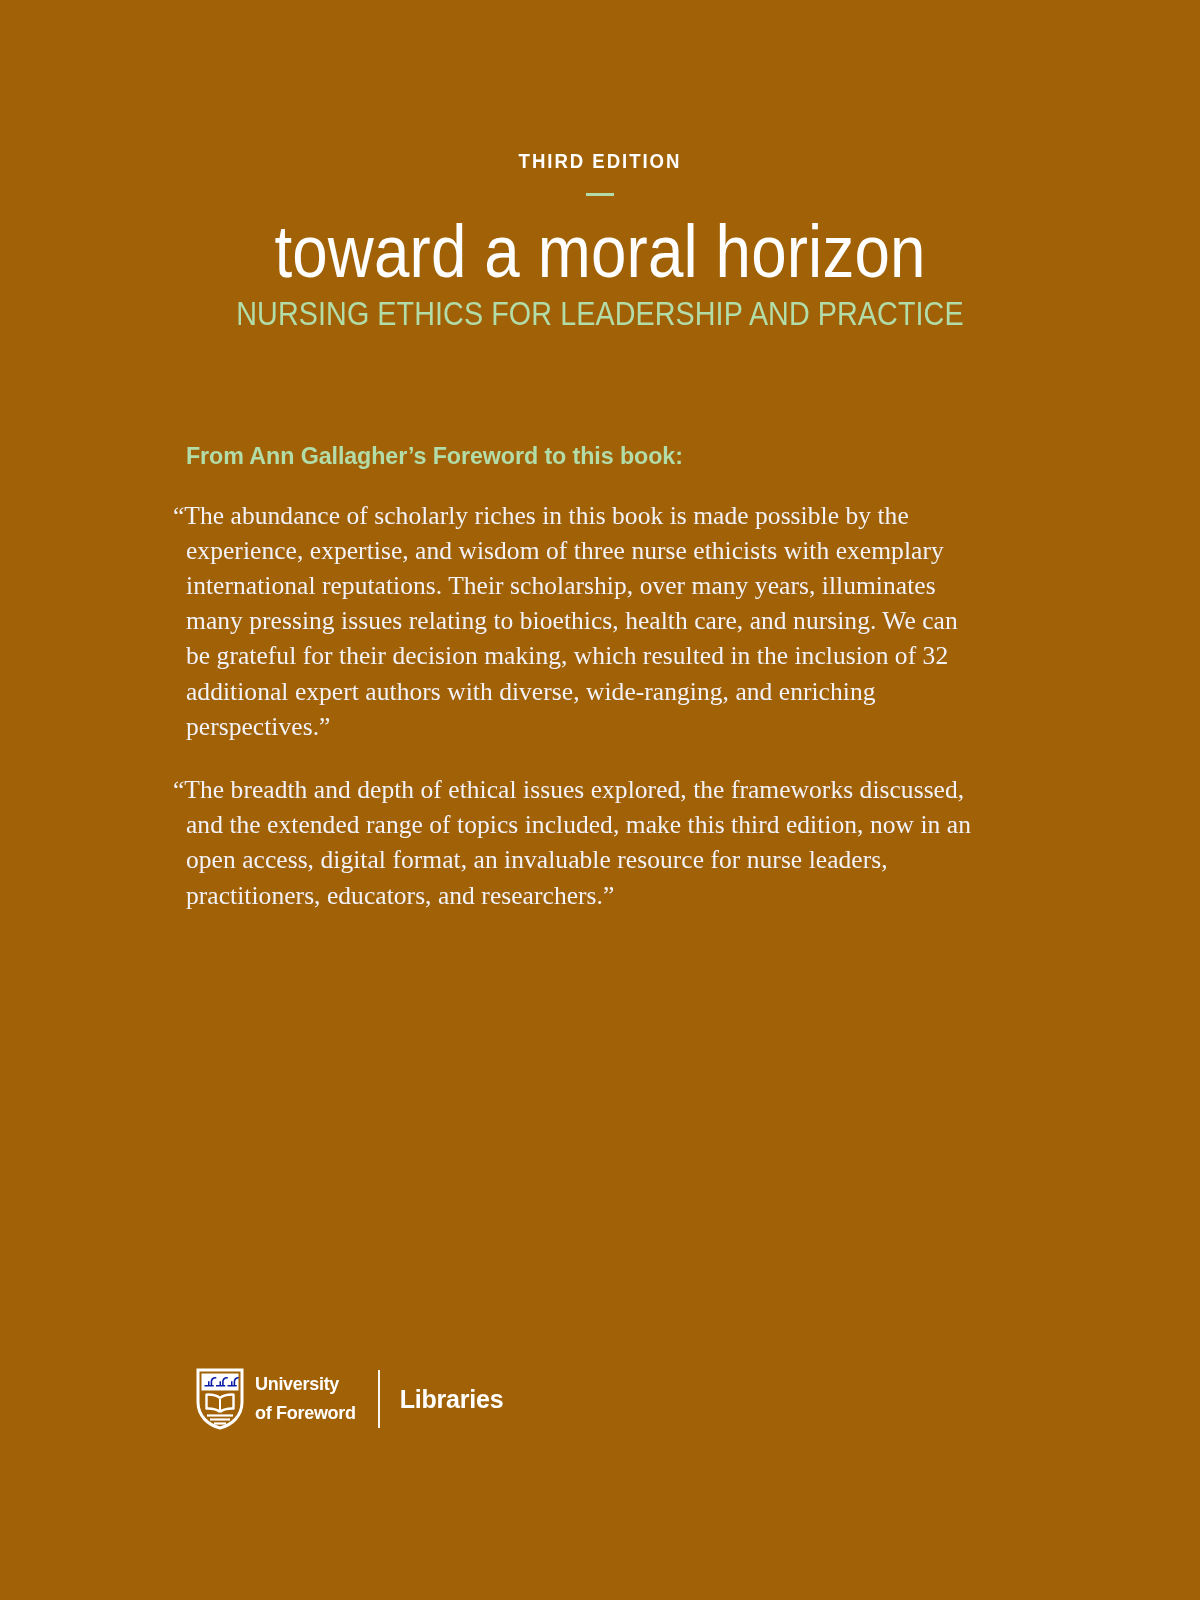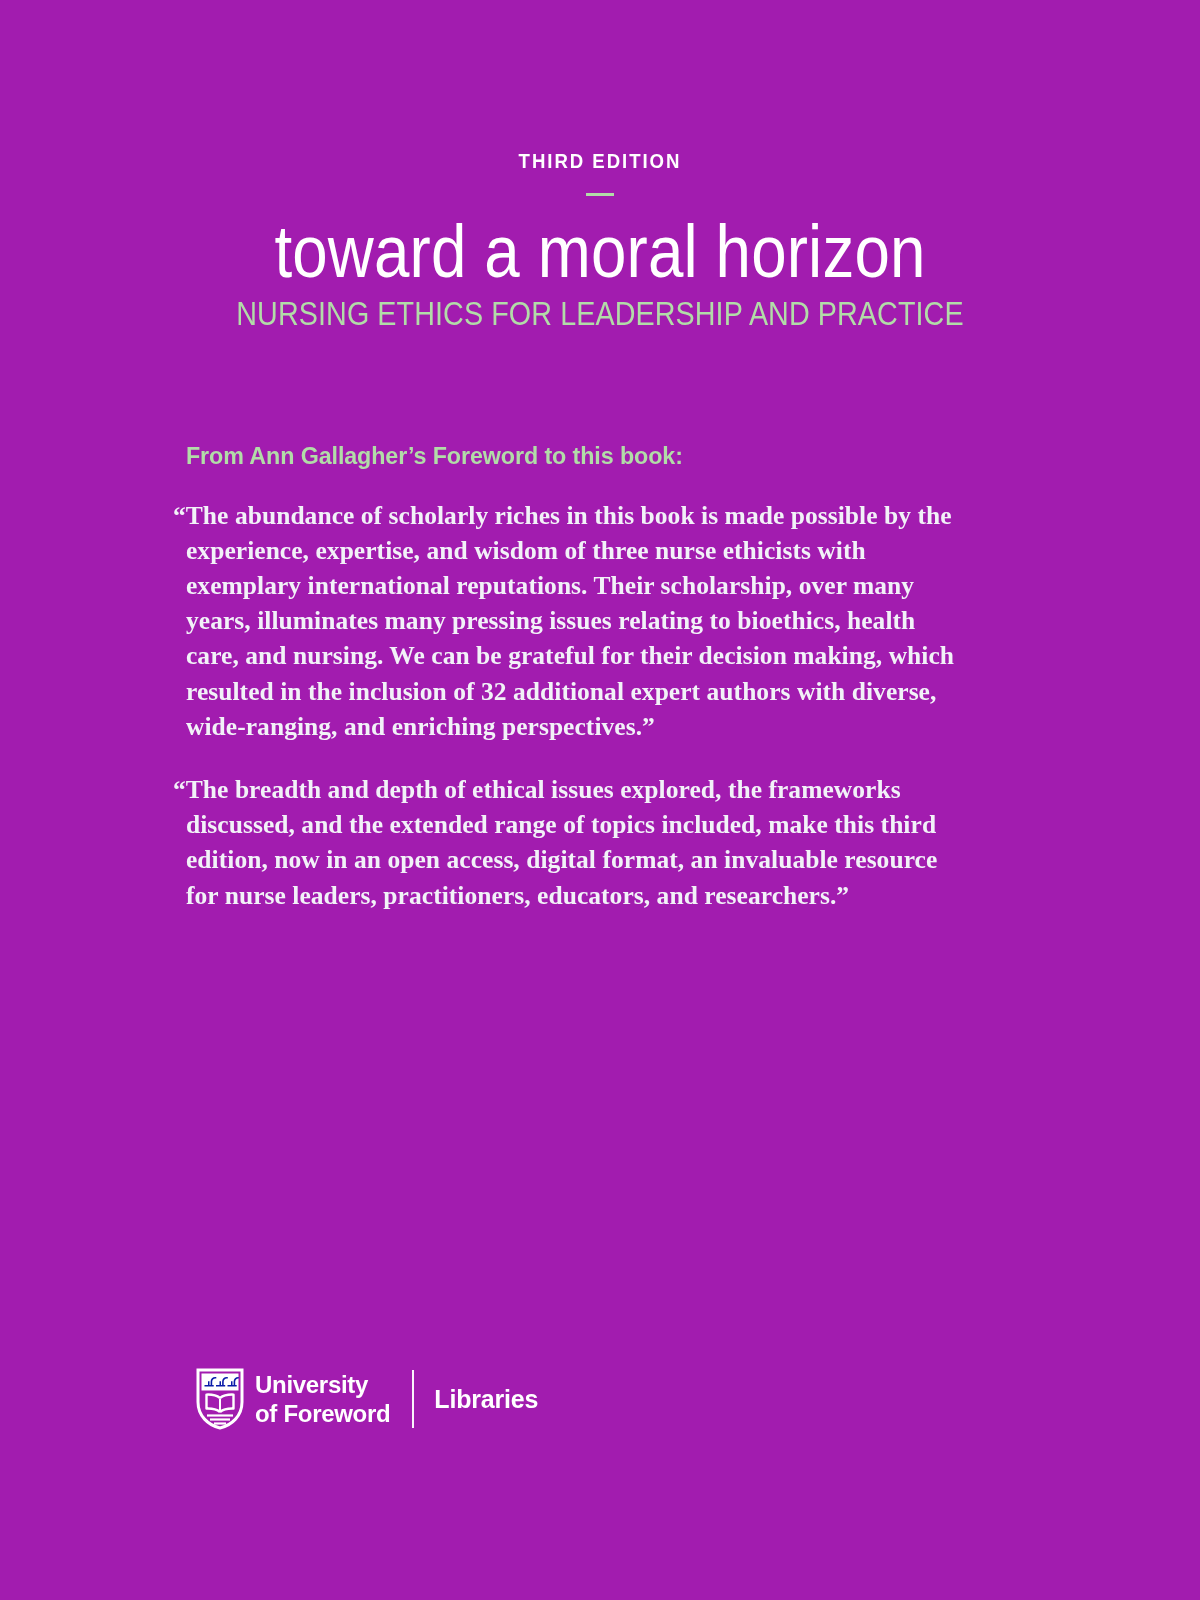--- a/index.html
+++ b/index.html
@@ -11,21 +11,21 @@
     height: 1600px;
     background: #0A1CA8;
     font-family: "Liberation Sans", sans-serif;
     overflow: hidden;
     position: relative;
   }
 
   .cover {
     position: absolute;
     inset: 0;
-    background: #a21caf;
+    background: #a16207;
   }
 
   
   .masthead {
     position: absolute;
     top: 148px;
     left: 0;
     width: 1200px;
     text-align: center;
   }
@@ -89,21 +89,20 @@
     line-height: 32px;
     color: #B2DCA8;
     letter-spacing: -0.1px;
     margin-left: 15px;
     transform: scaleX(0.95);
     transform-origin: left center;
     white-space: nowrap;
   }
 
   .quotes {
-    font-weight: bold;
   }
 
   .quote {
     font-family: "Liberation Serif", "DejaVu Serif", serif;
     font-size: 25.5px;
     line-height: 35.2px;
     color: #F2F2F8;
     text-indent: -13px;
     padding-left: 15px;
     letter-spacing: 0.05px;
@@ -127,21 +126,21 @@
     width: 48px;
     height: 62px;
     flex: 0 0 auto;
     display: block;
   }
 
   .uvic-wordmark {
     margin-left: 11px;
     font-family: "Liberation Sans", sans-serif;
     font-weight: 700;
-    font-size: 24px;
+    font-size: 18px;
     line-height: 29px;
     color: #FFFFFF;
     letter-spacing: -0.3px;
     white-space: nowrap;
   }
 
   .uvic-divider {
     width: 2px;
     height: 58px;
     background: #FFFFFF;

